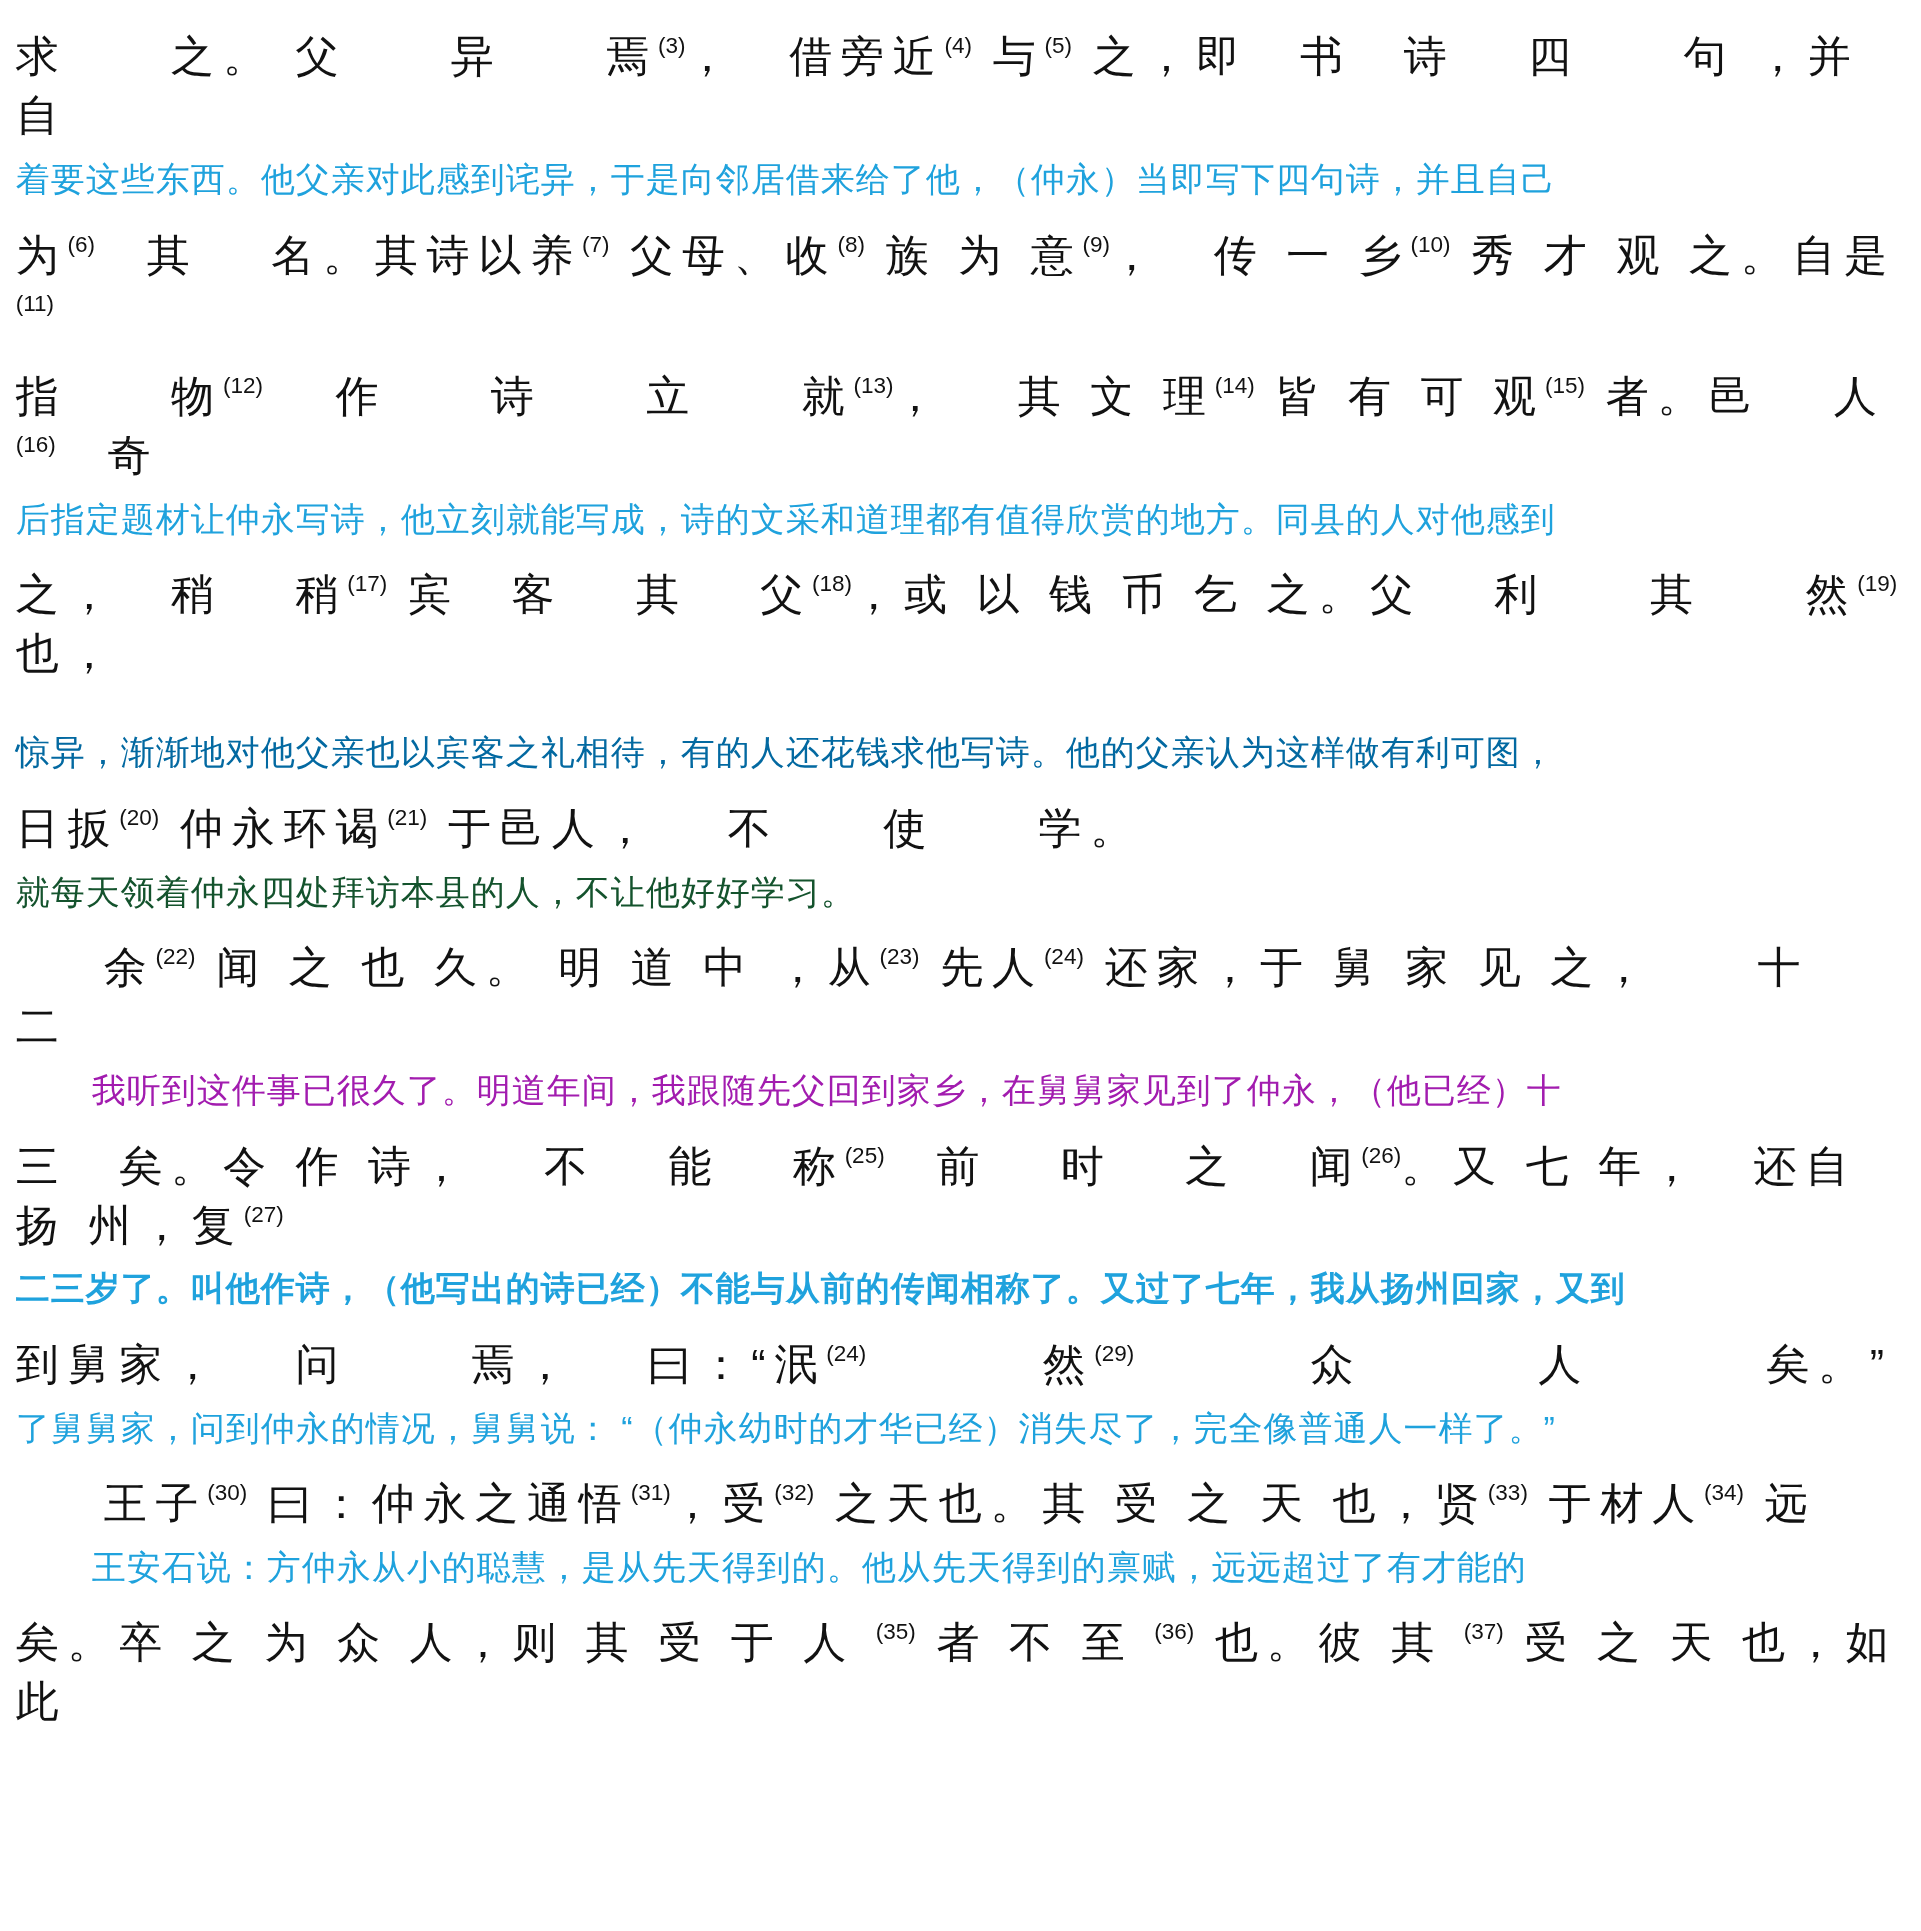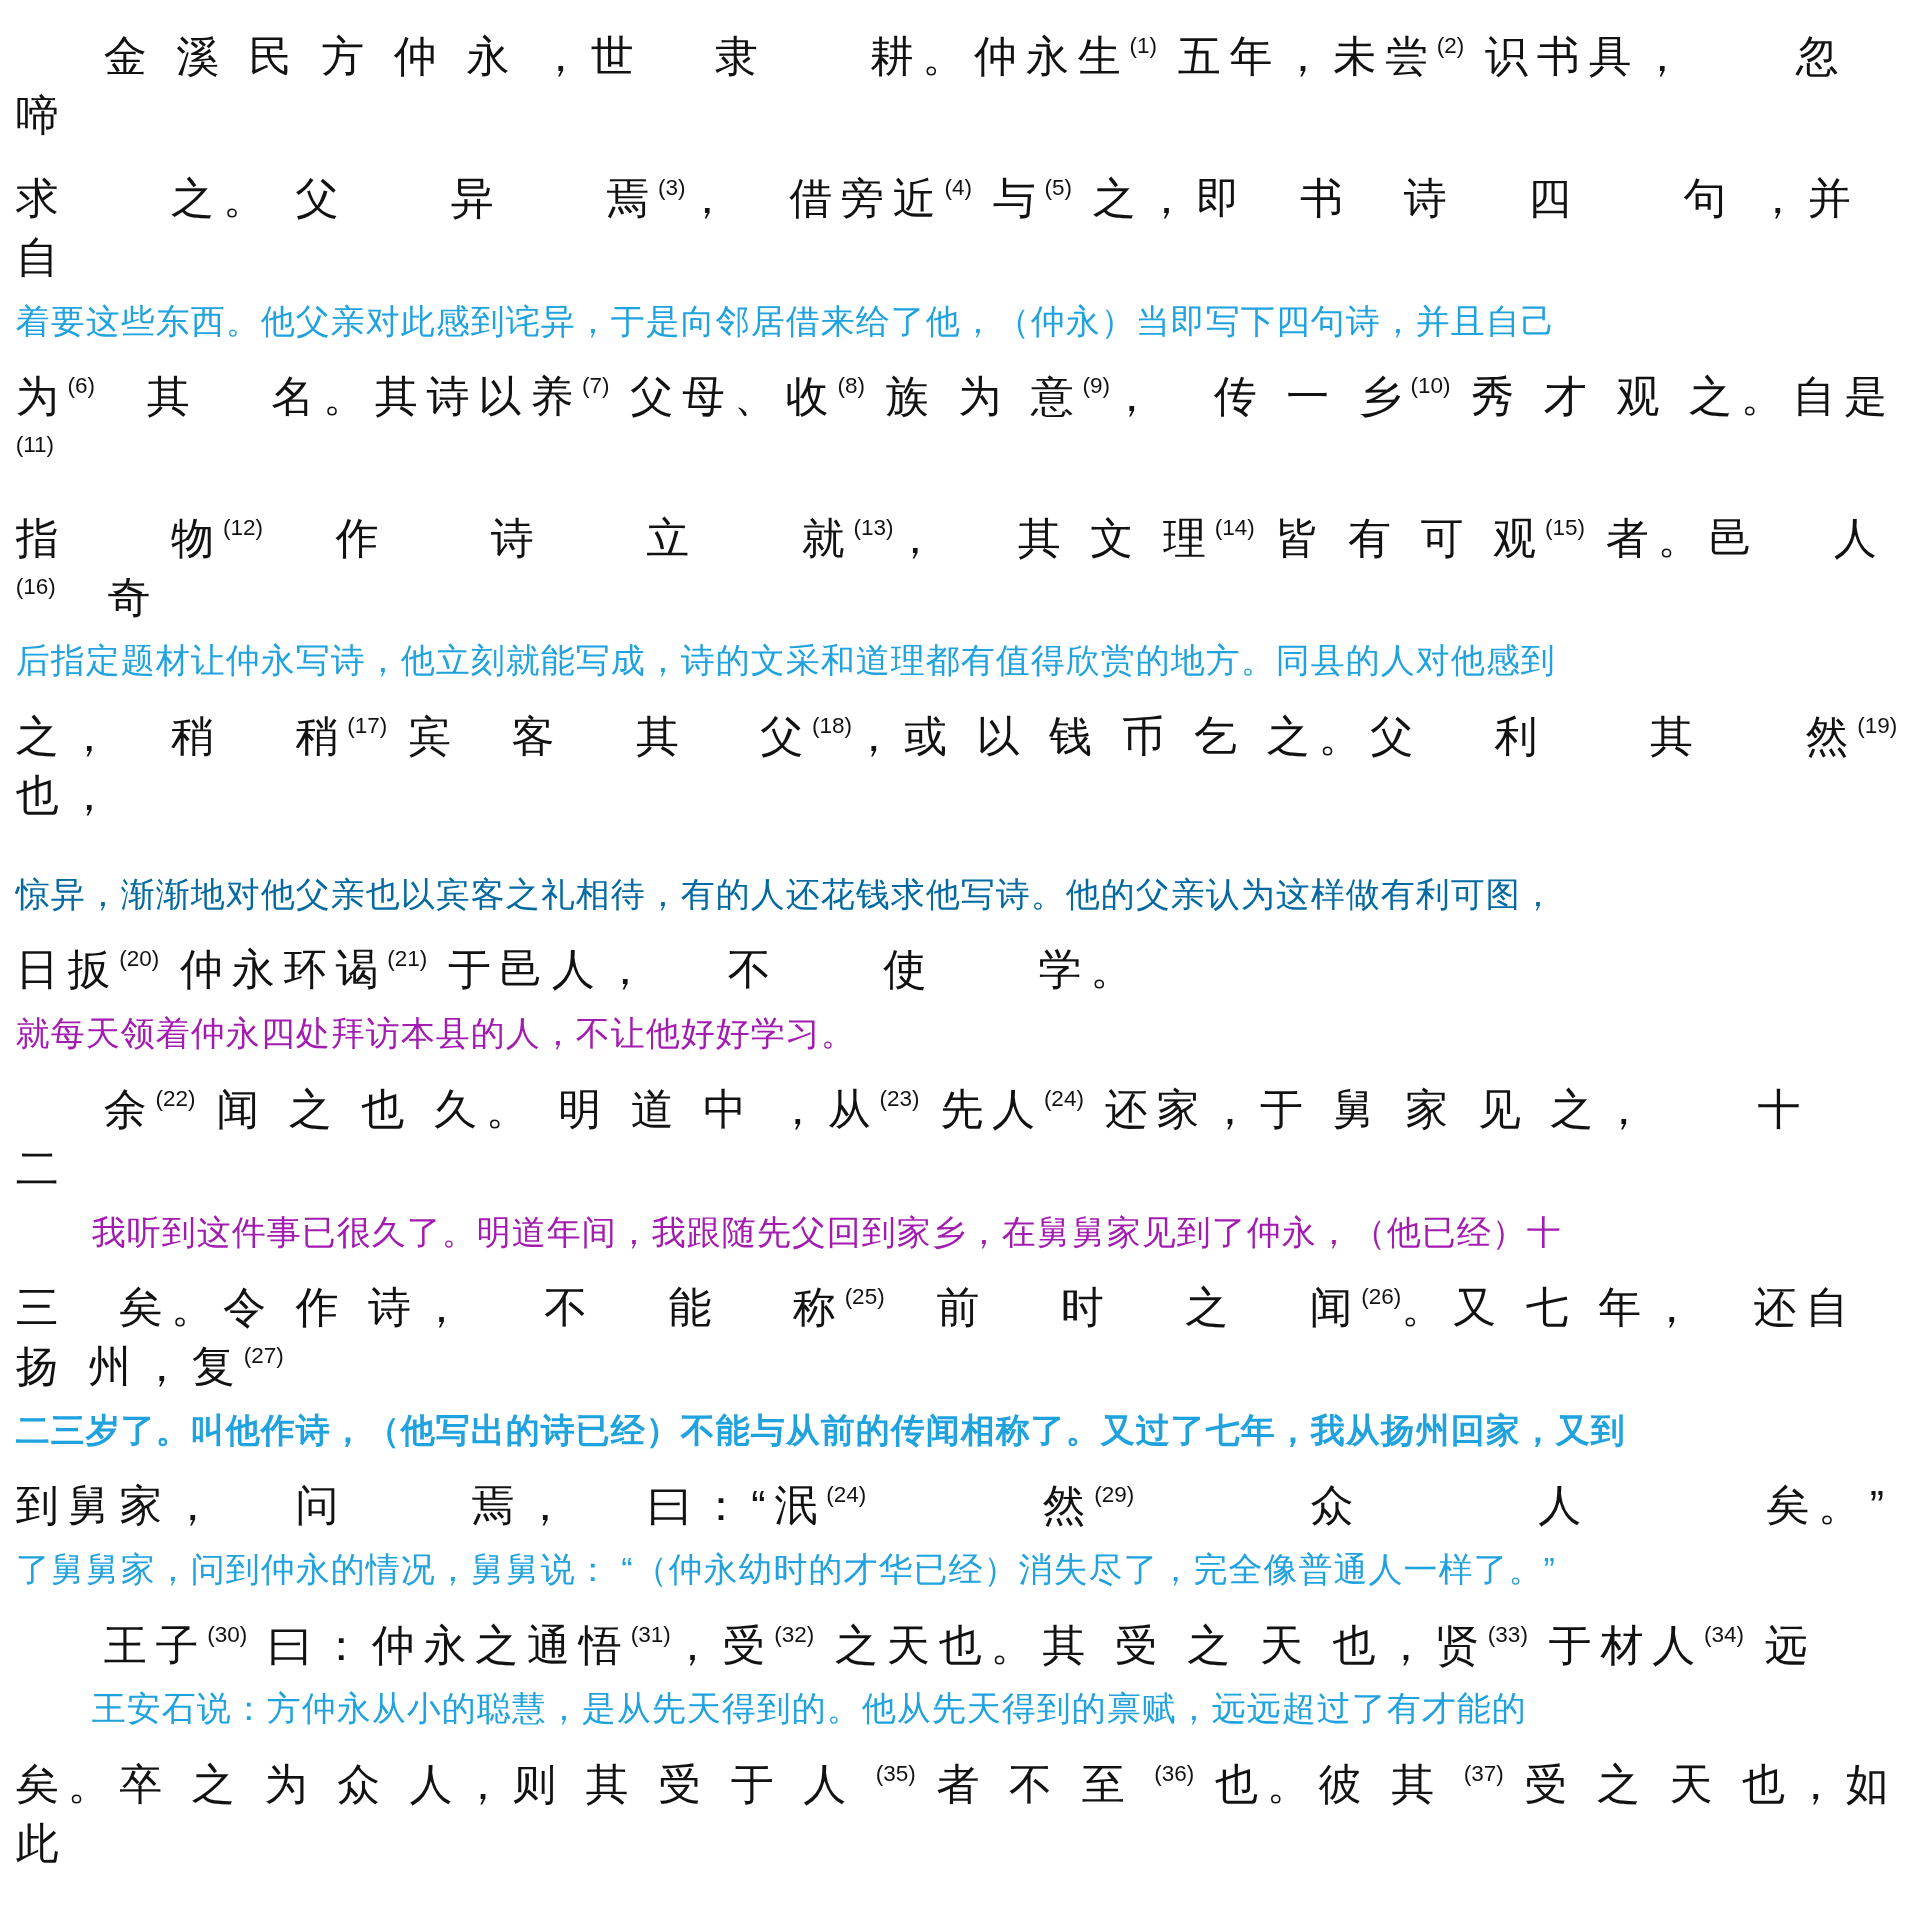--- a/index.html
+++ b/index.html
@@ -42,30 +42,29 @@
     letter-spacing: 0;
     line-height: 0;
     vertical-align: 17.6px;
   }
 </style>
 </head>
 <body>
 
 <main>
   <div id="doc" style="color: rgb(18, 18, 18);">
-      <div class="line original indent"><span>金 溪 民 方 仲 永 ，世　 隶　　耕。仲永生</span><sup>(1)</sup><span> 五年，未尝</span><sup>(2)</sup><span> 识书具，　　忽　　　　啼</span></div>
       <div class="line original"><span>求　　之。 父　　异　　焉</span><sup>(3)</sup><span>，　借旁近</span><sup>(4)</sup><span> 与</span><sup>(5)</sup><span> 之，即　书　诗　 四　　句 ，并　自</span></div>
       <div class="line translation" style="color: rgb(31, 162, 221);"><span>着要这些东西。他父亲对此感到诧异，于是向邻居借来给了他，（仲永）当即写下四句诗，并且自己</span></div>
       <div class="line original"><span>为</span><sup>(6)</sup><span>　其　 名。其诗以养</span><sup>(7)</sup><span> 父母、收</span><sup>(8)</sup><span> 族 为 意</span><sup>(9)</sup><span>，　传 一 乡</span><sup>(10)</sup><span> 秀 才 观 之。自是</span><sup>(11)</sup></div>
       <div class="line original"><span>指　　物</span><sup>(12)</sup><span>　 作　　诗　　立　　就</span><sup>(13)</sup><span>，　 其 文 理</span><sup>(14)</sup><span> 皆 有 可 观</span><sup>(15)</sup><span> 者。邑　 人</span><sup>(16)</sup><span>　奇</span></div>
       <div class="line translation" style="color: rgb(31, 162, 221);"><span>后指定题材让仲永写诗，他立刻就能写成，诗的文采和道理都有值得欣赏的地方。同县的人对他感到</span></div>
       <div class="line original"><span>之，　稍　 稍</span><sup>(17)</sup><span> 宾　客　 其　 父</span><sup>(18)</sup><span>，或 以 钱 币 乞 之。父　 利　　其　　然</span><sup>(19)</sup><span>　　也，</span></div>
       <div class="line translation" style="color: #0369a1; margin-top: 47px;"><span>惊异，渐渐地对他父亲也以宾客之礼相待，有的人还花钱求他写诗。他的父亲认为这样做有利可图，</span></div>
       <div class="line original"><span>日扳</span><sup>(20)</sup><span> 仲永环谒</span><sup>(21)</sup><span> 于邑人，　 不　　使　　学。</span></div>
-      <div class="line translation" style="color: #a21caf;"><span>就每天领着仲永四处拜访本县的人，不让他好好学习。</span></div>
+      <div class="line translation" style="color: #14532d;"><span>就每天领着仲永四处拜访本县的人，不让他好好学习。</span></div>
       <div class="line original indent"><span>余</span><sup>(22)</sup><span> 闻 之 也 久。 明 道 中 ，从</span><sup>(23)</sup><span> 先人</span><sup>(24)</sup><span> 还家，于 舅 家 见 之，　　十　　二</span></div>
       <div class="line translation indent" style="color: #a21caf;"><span>我听到这件事已很久了。明道年间，我跟随先父回到家乡，在舅舅家见到了仲永，（他已经）十</span></div>
       <div class="line original"><span>三　矣。令 作 诗，　 不　 能　 称</span><sup>(25)</sup><span>　前　 时　 之　 闻</span><sup>(26)</sup><span>。又 七 年，　还自扬 州，复</span><sup>(27)</sup></div>
       <div class="line translation" style="color: rgb(31, 162, 221); font-weight: bold;"><span>二三岁了。叫他作诗，（他写出的诗已经）不能与从前的传闻相称了。又过了七年，我从扬州回家，又到</span></div>
       <div class="line original"><span>到舅家，　 问　　 焉，　 曰：“泯</span><sup>(24)</sup><span>　　　 然</span><sup>(29)</sup><span>　　　 众　　　 人　　　 矣。”</span></div>
       <div class="line translation" style="color: rgb(31, 162, 221);"><span>了舅舅家，问到仲永的情况，舅舅说： “（仲永幼时的才华已经）消失尽了，完全像普通人一样了。”</span></div>
       <div class="line original indent"><span>王子</span><sup>(30)</sup><span> 曰：仲永之通悟</span><sup>(31)</sup><span>，受</span><sup>(32)</sup><span> 之天也。其 受 之 天 也，贤</span><sup>(33)</sup><span> 于材人</span><sup>(34)</sup><span> 远</span></div>
       <div class="line translation indent" style="color: rgb(31, 162, 221);"><span>王安石说：方仲永从小的聪慧，是从先天得到的。他从先天得到的禀赋，远远超过了有才能的</span></div>
       <div class="line original"><span>矣。卒 之 为 众 人，则 其 受 于 人 </span><sup>(35)</sup><span> 者 不 至 </span><sup>(36)</sup><span> 也。彼 其 </span><sup>(37)</sup><span> 受 之 天 也，如此</span></div>
     </div>

